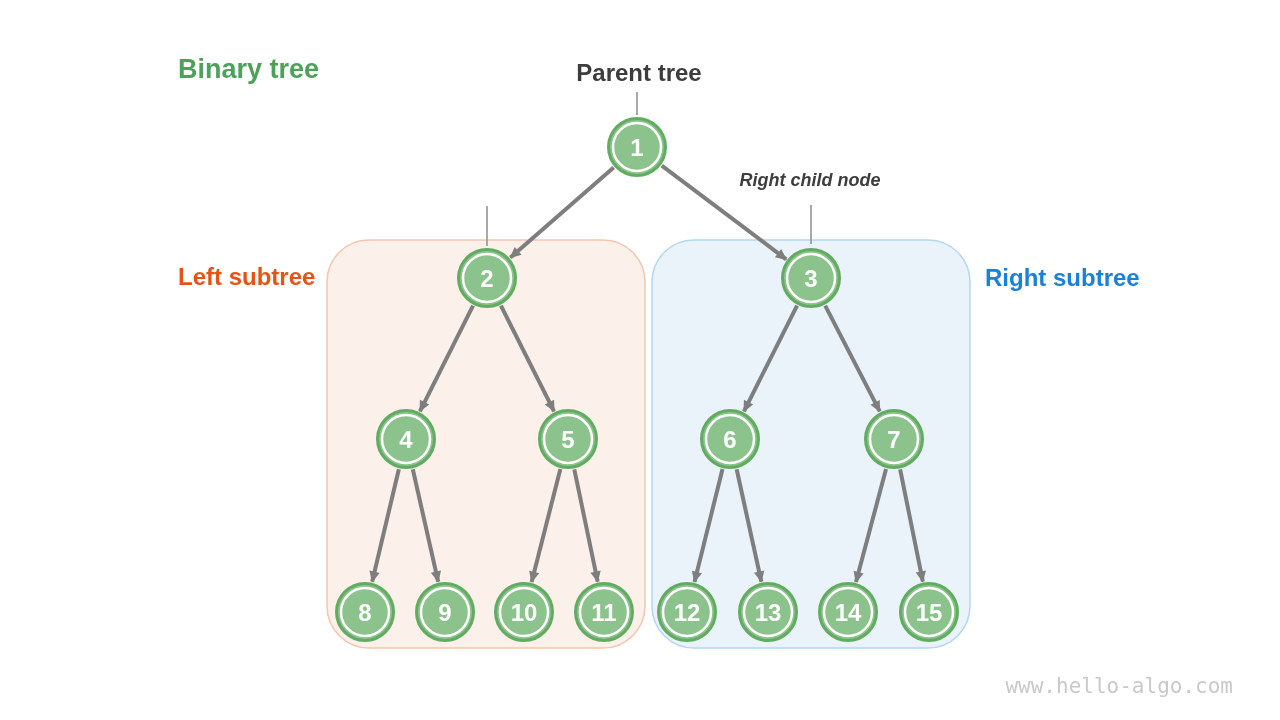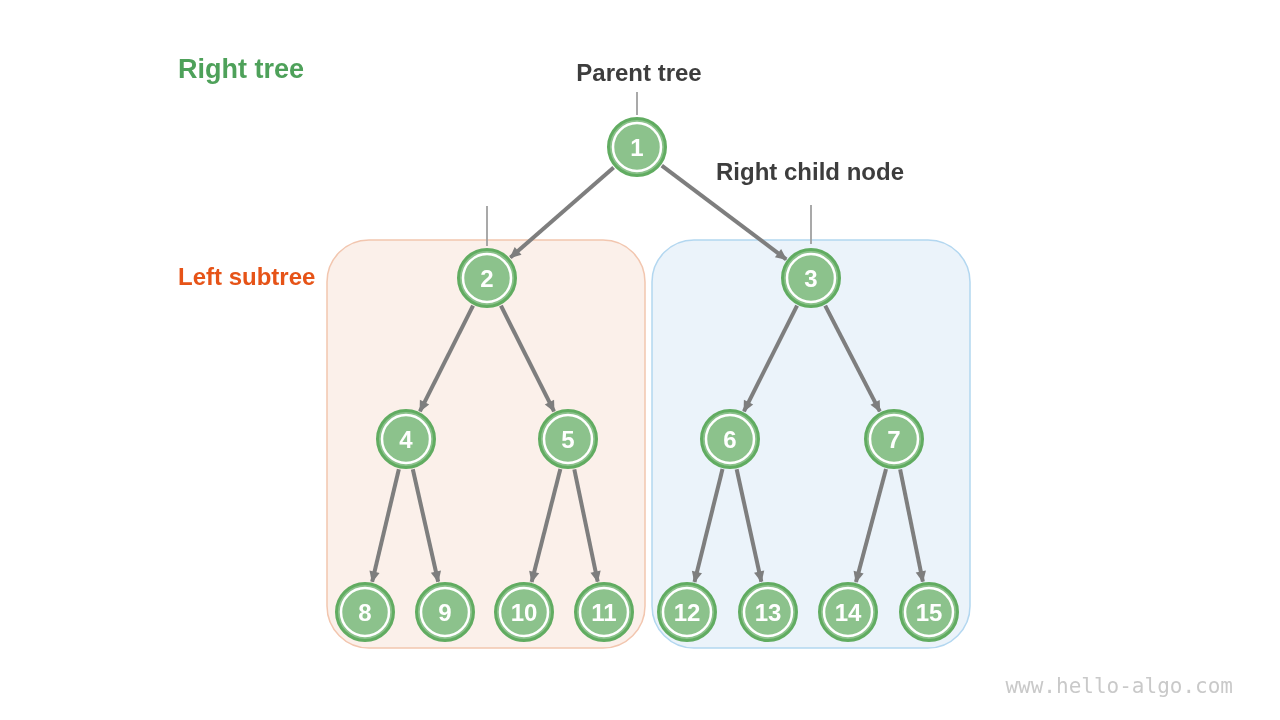--- a/index.html
+++ b/index.html
@@ -23,21 +23,21 @@
   .lbl {
     position: absolute;
     font-weight: bold;
     white-space: nowrap;
     line-height: 1.1;
     user-select: none;
   }
   .lbl-title        { left: 178px; top: 55px;  font-size: 27px; }
   .lbl-parent       { left: 639px; top: 60px;  font-size: 24px; transform: translateX(-50%); }
   .lbl-left-child   { left: 486px; top: 171px; font-size: 24px; transform: translateX(-50%); }
-  .lbl-right-child  { left: 810px; top: 159px; font-size: 24px; transform: translateX(-50%); }
+  .lbl-right-child  { left: 810px; top: 171px; font-size: 18px; transform: translateX(-50%); font-style: italic; }
   .lbl-left-subtree { left: 178px; top: 264px; font-size: 24px; }
   .lbl-right-subtree{ left: 985px; top: 265px; font-size: 24px; }
   .lbl-watermark {
     right: 47px; top: 675px;
     font-size: 21px;
     font-weight: normal;
     font-family: "DejaVu Sans Mono", "Liberation Mono", monospace;
   }
   .node-value-text {
     font-family: "Liberation Sans", sans-serif;
@@ -151,24 +151,25 @@
           <text x="848" y="620.5" text-anchor="middle" fill="#FFFFFF" font-size="24" class="node-value-text">14</text>
         </g>
         <g>
           <circle cx="929" cy="612" r="28.5" fill="#8CC28C" stroke="#61AC61" stroke-width="3"></circle>
           <circle cx="929" cy="612" r="24" fill="none" stroke="#FFFFFF" stroke-width="2.5"></circle>
           <text x="929" y="620.5" text-anchor="middle" fill="#FFFFFF" font-size="24" class="node-value-text">15</text>
         </g>
       </g>
     </svg>
 
-  <div class="lbl lbl-title" style="color: rgb(78, 161, 90);">Right tree</div>
+  <div class="lbl lbl-title" style="color: rgb(78, 161, 90);">Binary tree</div>
 
   <div class="lbl lbl-parent" style="color: rgb(61, 61, 61);">Parent tree</div>
 
 
   <div class="lbl lbl-right-child" style="color: rgb(61, 61, 61);">Right child node</div>
 
   <div class="lbl lbl-left-subtree" style="color: rgb(230, 83, 23);">Left subtree</div>
 
+  <div class="lbl lbl-right-subtree" style="color: rgb(26, 129, 214);">Right subtree</div>
 
   <div class="lbl lbl-watermark" style="color: rgb(201, 201, 201);">www.hello-algo.com</div>
 </div>
 
 </body></html>

